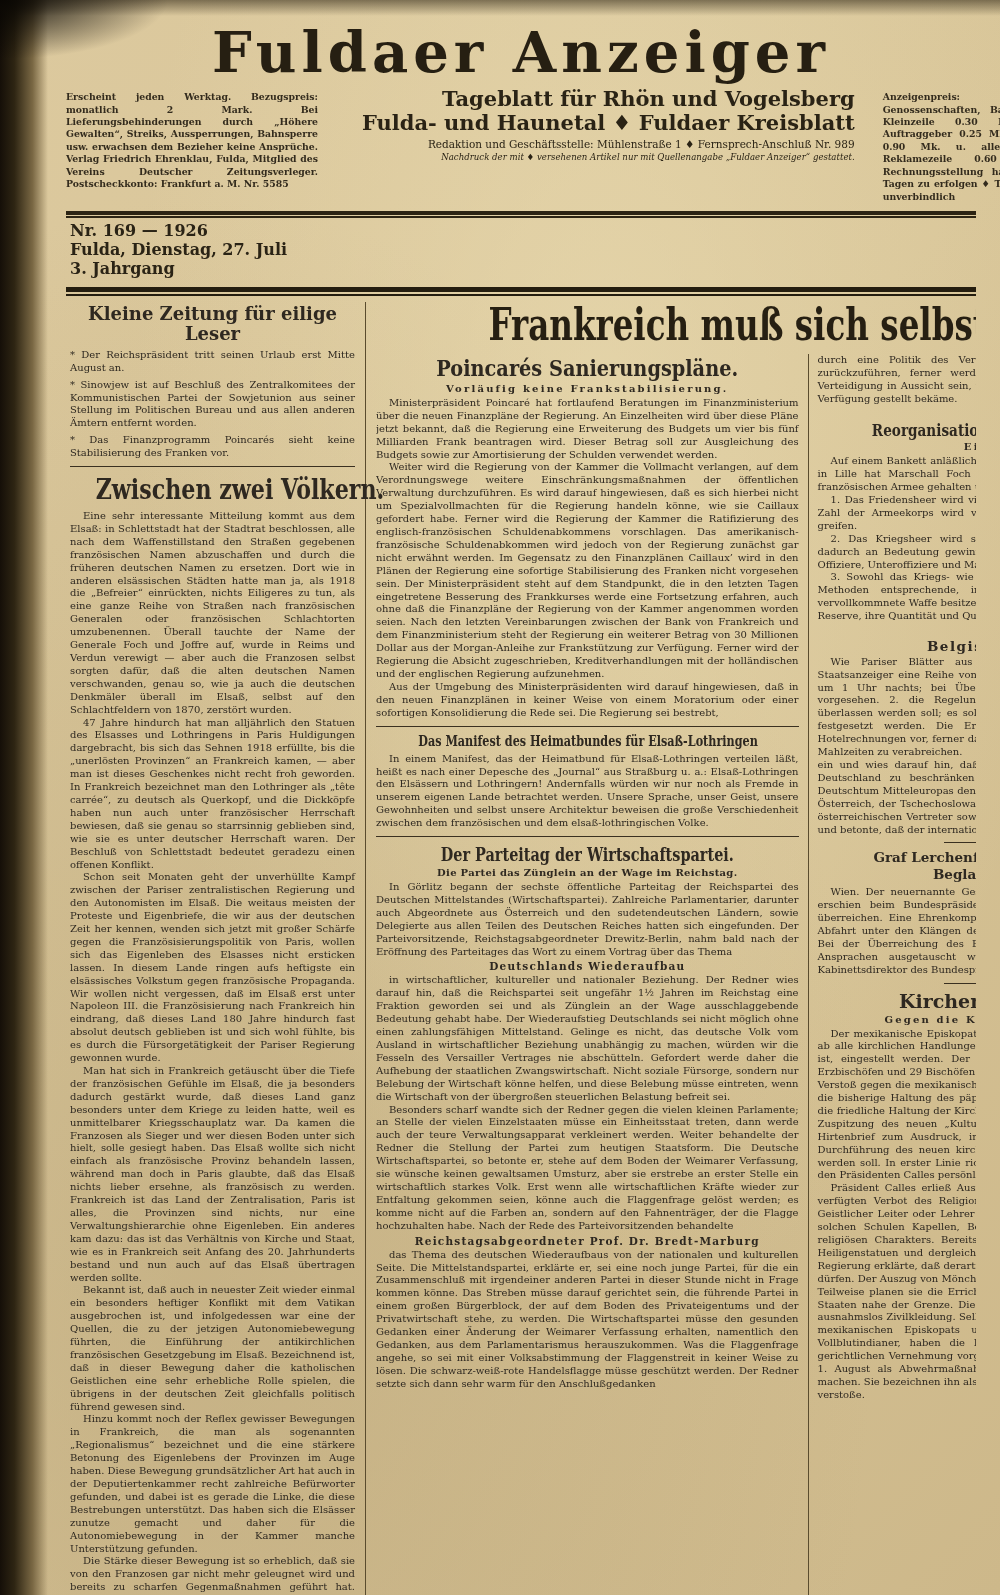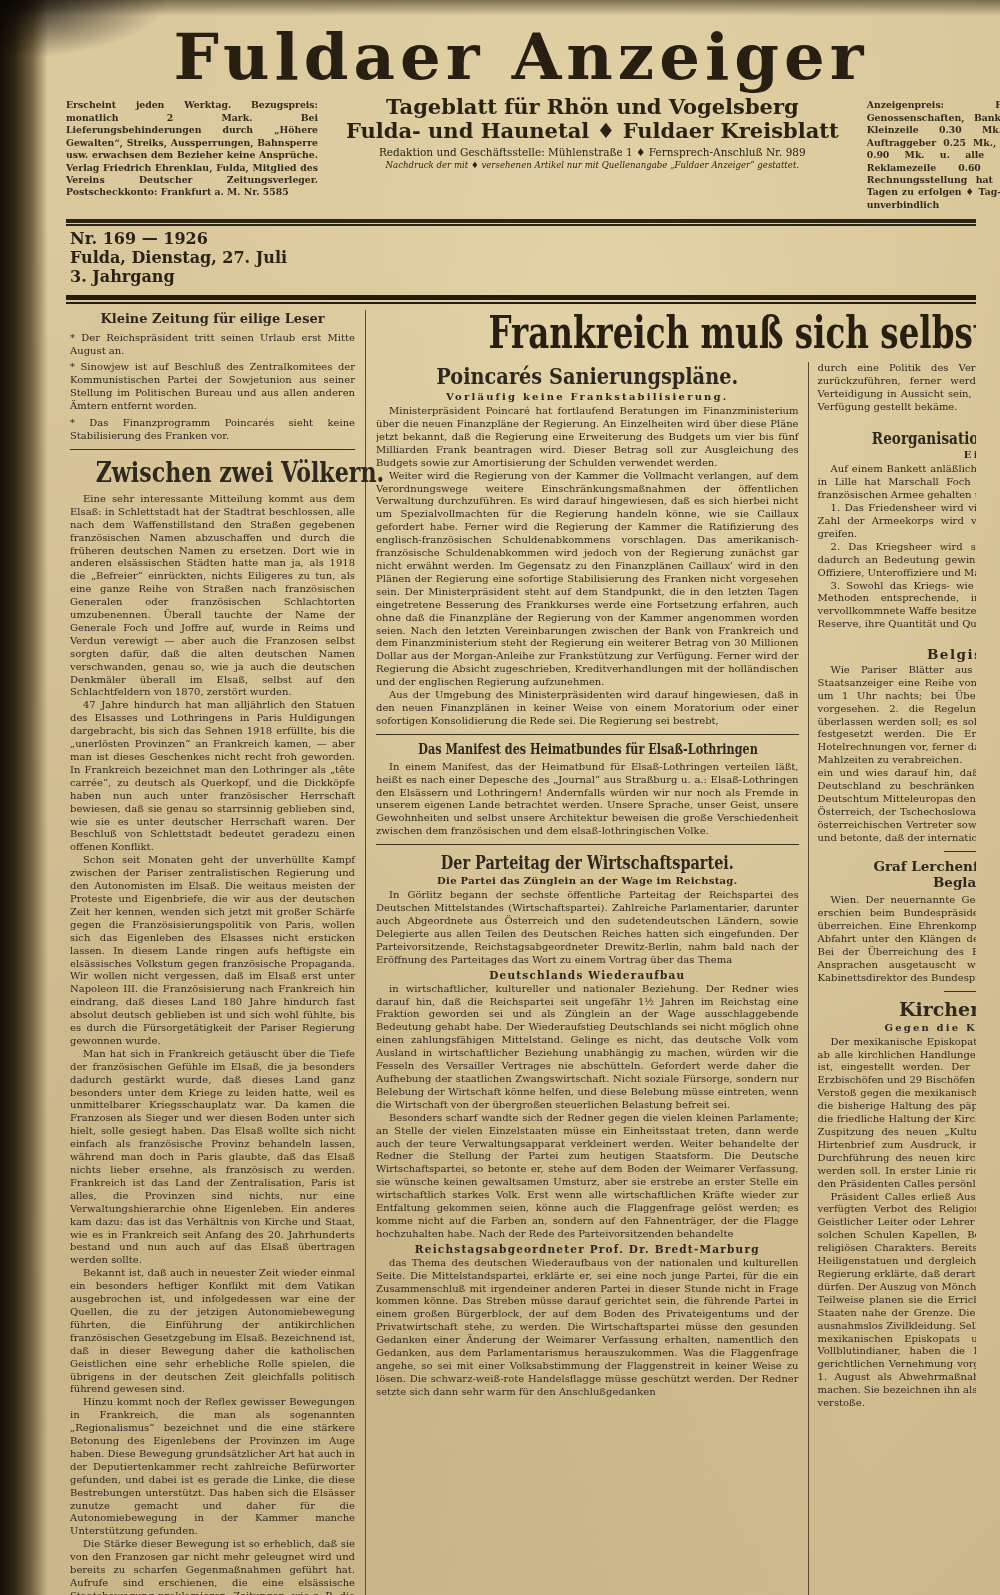--- a/index.html
+++ b/index.html
@@ -18,26 +18,26 @@
   .top-edge{position:absolute;top:0;left:0;width:100%;height:16px;z-index:3;pointer-events:none;
     background:linear-gradient(180deg,rgba(44,35,18,.55),rgba(44,35,18,0));}
   .corner{position:absolute;top:0;left:0;width:170px;height:60px;z-index:4;pointer-events:none;
     background:radial-gradient(ellipse at 0% 0%,rgba(8,6,3,.95) 0%,rgba(8,6,3,0) 70%);}
   .content{position:relative;z-index:2;display:flex;flex-direction:column;height:100%;
     padding:14px 24px 0 66px;box-sizing:border-box;}
 
   
   .masthead{
     margin:10px 0 6px;text-align:center;font-weight:bold;color:#261f12;
-    font-size:64px;line-height:1.02;letter-spacing:5px;white-space:nowrap;
+    font-size:56px;line-height:1.02;letter-spacing:5px;white-space:nowrap;
   }
   .info-row{display:flex;gap:28px;align-items:flex-start;margin-top:2px;}
   .info-small{flex:0 0 252px;font-size:9.3px;line-height:1.34;font-weight:bold;
     text-align:justify;margin:4px 0 0;color:#332b1d;}
-  .info-center{flex:1;text-align:center;color:#2a2315;}
+  .info-center{flex:1;text-align:right;color:#2a2315;margin-left:16px;}
   .info-center .sub{font-size:21px;font-weight:bold;line-height:1.12;white-space:nowrap;}
   .info-center .line3{font-size:10.5px;font-weight:normal;margin-top:4px;white-space:nowrap;}
   .info-center .line4{font-size:8.6px;margin-top:2px;white-space:nowrap;font-style:italic;}
   .rule-double{height:7px;margin-top:8px;
     background:linear-gradient(180deg,#2c2414 0 4px,transparent 4px 5.5px,#2c2414 5.5px 7px);}
   .rule-double.heavy{height:9px;
     background:linear-gradient(180deg,#241d0f 0 5px,transparent 5px 7px,#241d0f 7px 9px);}
   .dateline{display:flex;justify-content:space-between;align-items:baseline;
     font-weight:bold;font-size:16px;padding:3px 4px 1px;color:#2a2315;flex-direction:column;}
 
@@ -47,21 +47,21 @@
   .col1{width:300px;padding:2px 10px 0 4px;border-right:1px solid #5a4c2e;}
   .col-right{flex:1;display:flex;flex-direction:column;padding-left:10px;}
   .subcols{display:flex;flex:1;overflow:hidden;}
   .col2{width:50%;padding-right:9px;border-right:1px solid #5a4c2e;}
   .col3{width:50%;padding-left:9px;}
 
   .bt{margin:0;font-size:10px;line-height:12.9px;text-align:justify;text-indent:13px;}
   .bt.noindent{text-indent:0;}
   .brief{margin:0 0 4px;font-size:10px;line-height:12.9px;text-align:justify;}
 
-  .h-brief{margin:0 0 5px;font-size:13px;font-weight:bold;text-align:center;line-height:1.1;}
+  .h-brief{margin:0 0 5px;font-size:18px;font-weight:bold;text-align:center;line-height:1.1;}
   .condense{white-space:nowrap;transform-origin:50% 50%;}
   .h-zwischen{margin:7px 0 5px;font-size:27px;font-weight:bold;text-align:center;transform:scaleX(.82);}
   .main-headline{margin:0 0 6px;font-size:44px;font-weight:bold;text-align:center;
     line-height:1.04;color:#261f12;transform:scaleX(.74);}
   .h-poincare{margin:0 0 2px;font-size:23px;font-weight:bold;text-align:center;transform:scaleX(.84);}
   .h-manifest{margin:5px 0 4px;font-size:14px;font-weight:bold;text-align:center;transform:scaleX(.80);}
   .h-parteitag{margin:5px 0 2px;font-size:19px;font-weight:bold;text-align:center;transform:scaleX(.76);}
   .h-armee{margin:2px 0 1px;font-size:17px;font-weight:bold;text-align:center;transform:scaleX(.80);}
   .h-sparerlasse{margin:2px 0 2px;font-size:13.5px;font-weight:bold;text-align:center;letter-spacing:1.5px;}
   .h-lerchenfeld{margin:4px 0 3px;font-size:13.5px;font-weight:bold;text-align:center;line-height:1.25;}

